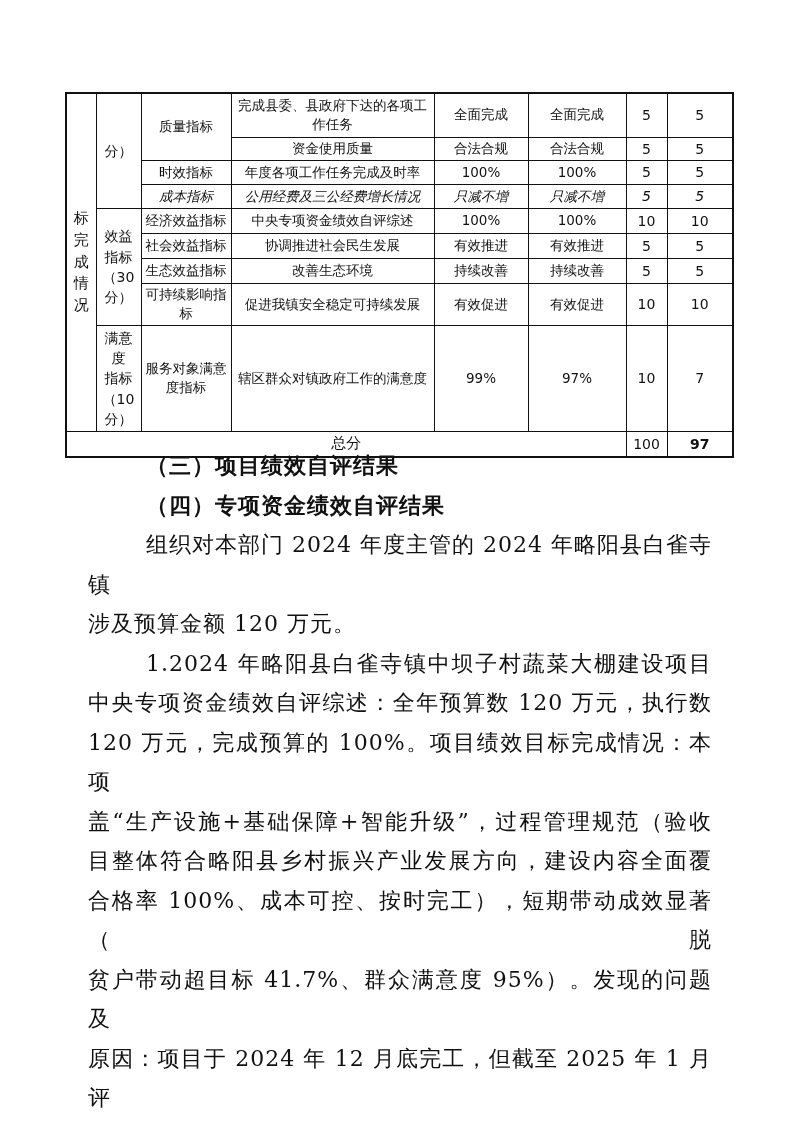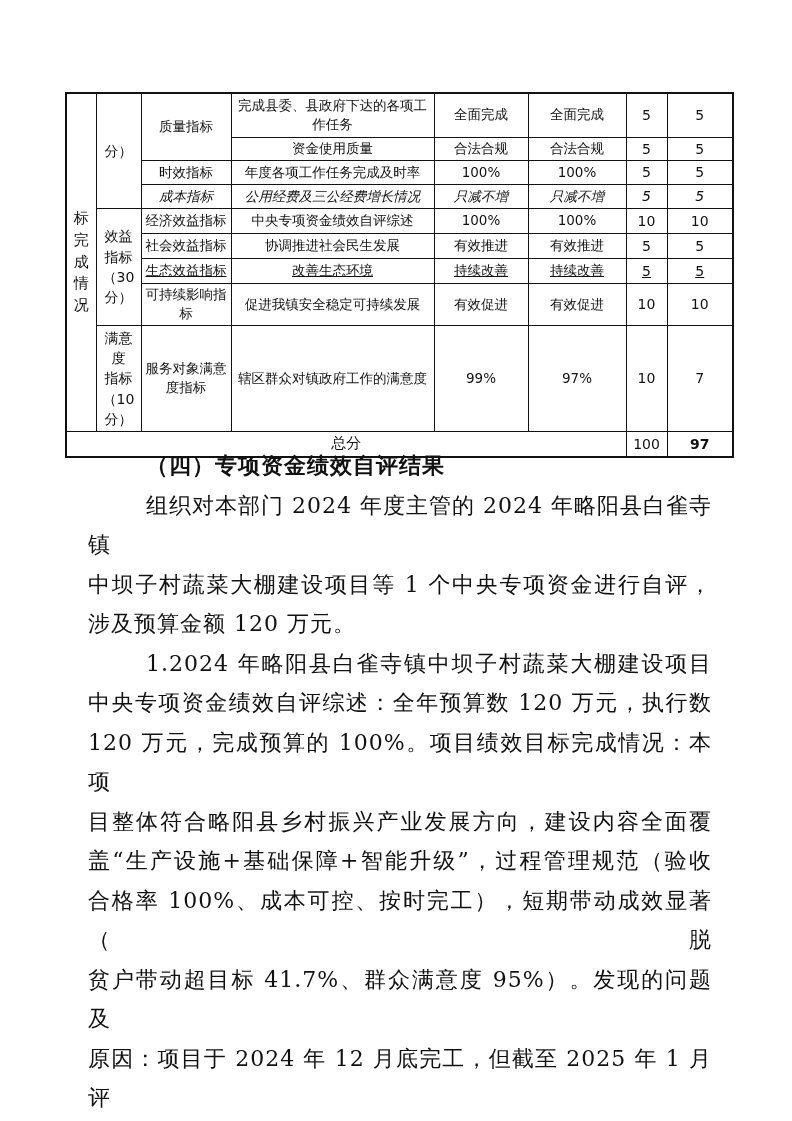--- a/index.html
+++ b/index.html
@@ -26,21 +26,21 @@
   td.vhead{
     vertical-align:top;font-size:15px;line-height:21px;padding-top:5px;
     white-space:pre-line;
   }
   td.grouptail{vertical-align:top;padding-top:4px;font-size:14px;}
   td.groupcell{font-size:14px;line-height:22px;}
   td.desc{text-align:left;padding-left:4px;padding-right:1px;}
   td.score{font-size:14px;}
   td.bold{font-weight:bold;margin-top:12px;}
   tr.r1{height:44px;} tr.r2{height:23px;} tr.r3{height:24px;} tr.r4{height:24px;font-style:italic;}
-  tr.r5{height:25px;} tr.r6{height:25px;margin-top:40px;} tr.r7{height:25px;text-decoration:underline;} tr.r8{height:33px;}
+  tr.r5{height:25px;} tr.r6{height:25px;margin-top:40px;} tr.r7{height:25px;} tr.r8{height:33px;}
   tr.r9{height:106px;} tr.r10{height:25px;}
   td.totallabel{font-size:15px;}
   
   .bodytext{
     position:absolute;left:88px;top:446px;width:624px;
     font-family:"DejaVu Serif","Liberation Serif",serif;
     font-size:22px;line-height:39.5px;color:#111;
     letter-spacing:1px;
   }
   .line{white-space:nowrap;}
@@ -159,27 +159,27 @@
     </tr>
     <tr class="r10">
       <td colspan="6" class="totallabel">总分</td>
       <td class="score">100</td>
       <td class="score bold">97</td>
     </tr>
   </tbody>
     </table>
 
   <div class="bodytext">
+    <div class="line indent bold">（三）项目绩效自评结果</div>
     <div class="line indent bold">（四）专项资金绩效自评结果</div>
     <div class="line indent full">组织对本部门 2024 年度主管的 2024 年略阳县白雀寺镇</div>
-    <div class="line full">中坝子村蔬菜大棚建设项目等 1 个中央专项资金进行自评，</div>
     <div class="line">涉及预算金额 120 万元。</div>
     <div class="line indent full">1.2024 年略阳县白雀寺镇中坝子村蔬菜大棚建设项目</div>
     <div class="line full">中央专项资金绩效自评综述：全年预算数 120 万元，执行数</div>
     <div class="line full">120 万元，完成预算的 100%。项目绩效目标完成情况：本项</div>
+    <div class="line full">盖“生产设施+基础保障+智能升级”，过程管理规范（验收</div>
     <div class="line full">目整体符合略阳县乡村振兴产业发展方向，建设内容全面覆</div>
-    <div class="line full">盖“生产设施+基础保障+智能升级”，过程管理规范（验收</div>
     <div class="line full">合格率 100%、成本可控、按时完工），短期带动成效显著（脱</div>
     <div class="line full">贫户带动超目标 41.7%、群众满意度 95%）。发现的问题及</div>
     <div class="line full">原因：项目于 2024 年 12 月底完工，但截至 2025 年 1 月评</div>
   </div>
 
 </div>
 
 </body></html>

